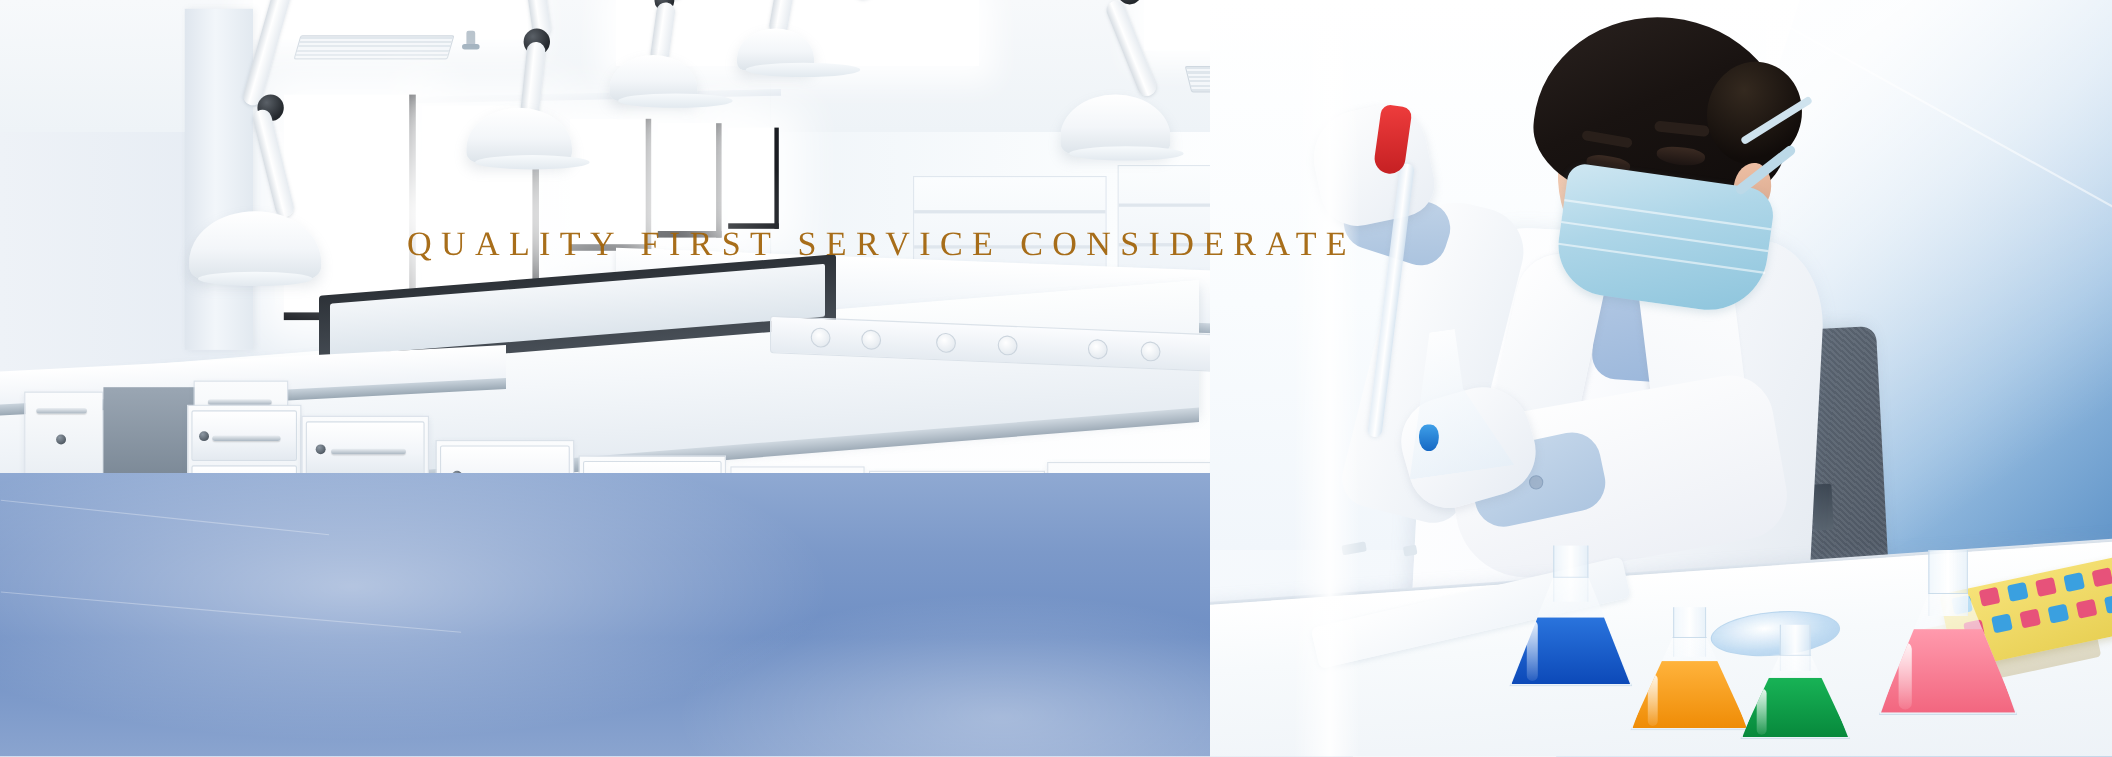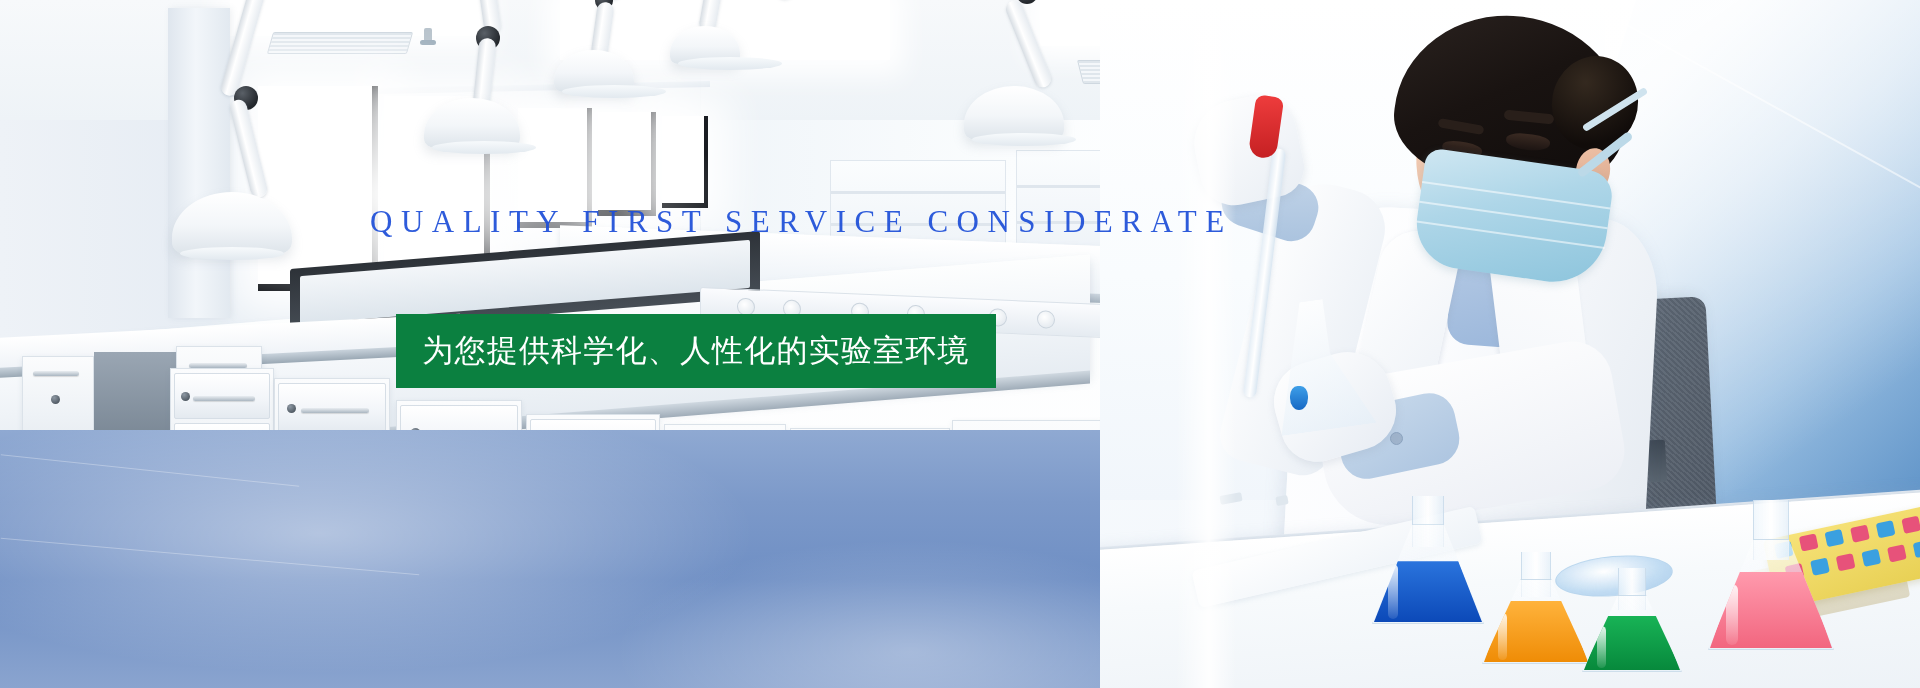--- a/index.html
+++ b/index.html
@@ -559,21 +559,21 @@
   
   .headline-wrap{
     position:absolute; left:0; top:0; width:1920px; height:688px;
     pointer-events:none;
   }
   .eng-line{
     position:absolute; left:370px; top:204px;
     font-family:"Liberation Serif", serif;
     font-size:31px;
     letter-spacing:8.5px;
-    color:#1d4ed8;
+    color:#a16207;
     opacity:.92;
     white-space:nowrap;
   }
   .cn-title{
     position:absolute; left:593px; top:244px;
     font-family:"DejaVu Sans", sans-serif;
     font-weight:bold;
     font-size:61px;
     line-height:1;
     letter-spacing:2px;
@@ -893,18 +893,15 @@
       </div>
     </div>
   </div>
 
   <div class="seam"></div>
 
   <div class="headline-wrap">
     <div class="eng-line">QUALITY FIRST SERVICE CONSIDERATE</div>
 
 
-    <div class="green-band">
-      <span class="sub">为您提供科学化、人性化的实验室环境</span>
-    </div>
   </div>
 
 </div>
 
 </body></html>

